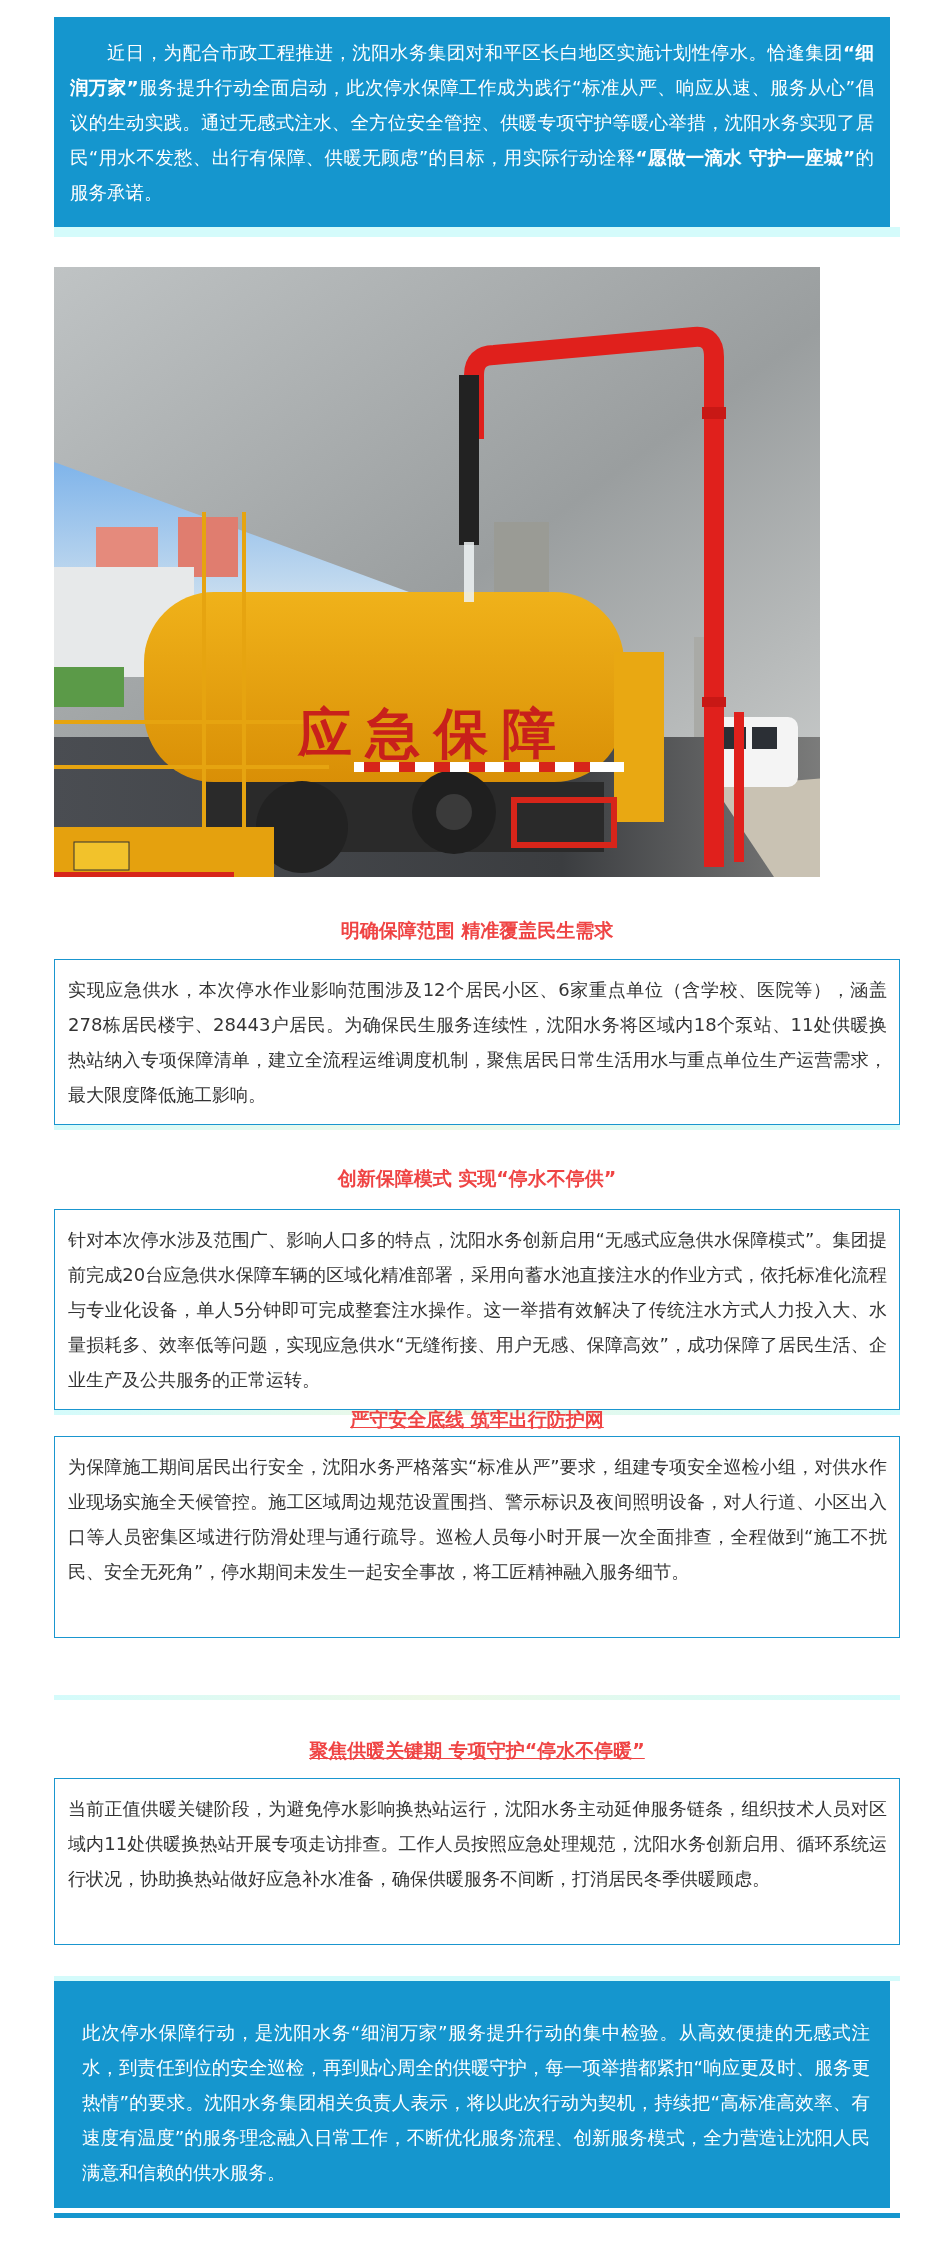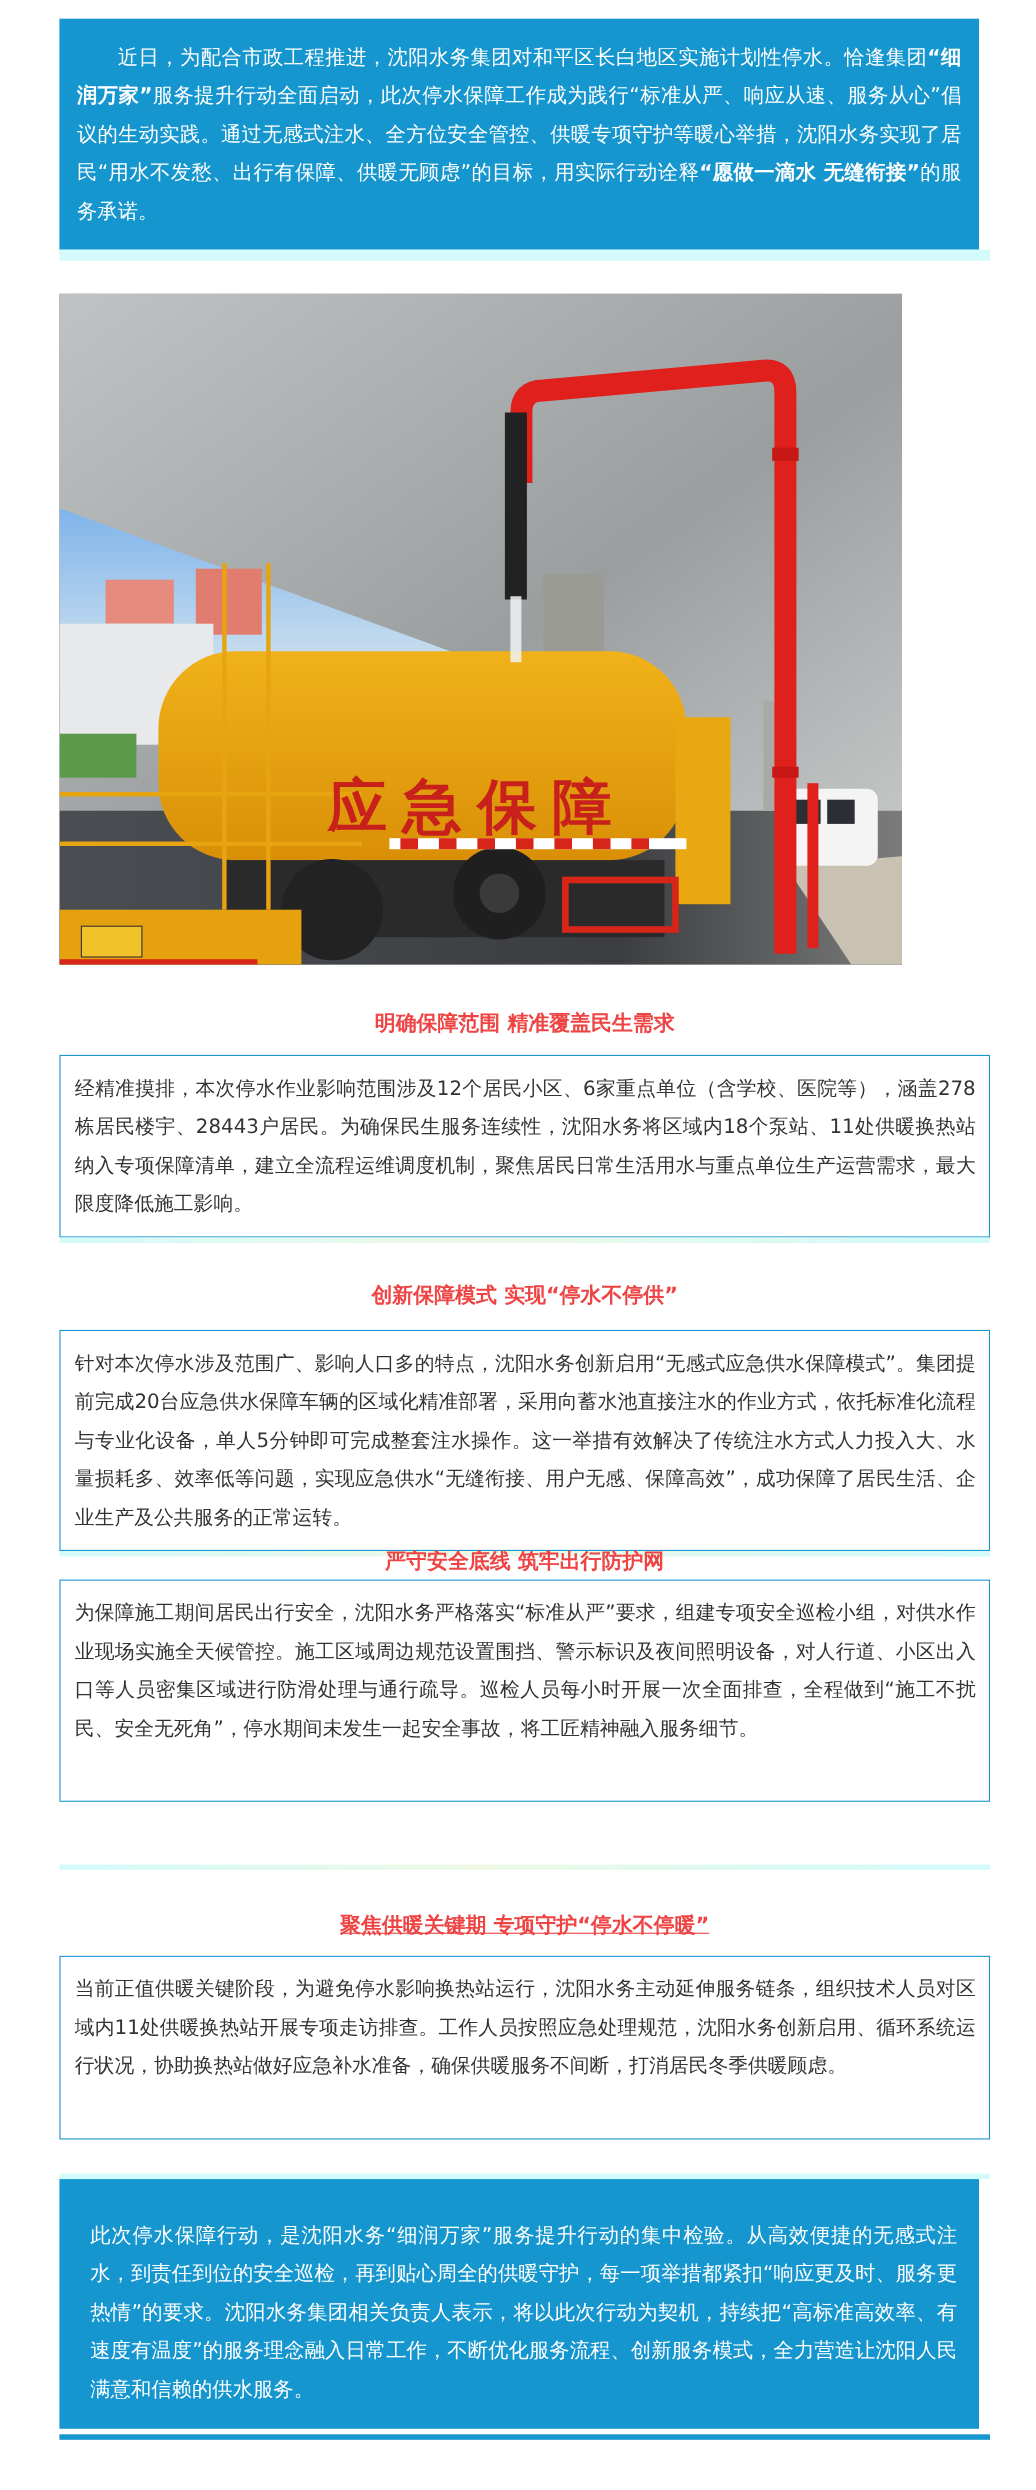--- a/index.html
+++ b/index.html
@@ -44,21 +44,21 @@
     background: linear-gradient(90deg, #d4fbfb 0%, #eef8e6 45%, #dcfaf3 75%, #d4fbfb 100%);
   }
 
   .outro { top: 1981px; height: 227px; padding: 34px 20px 0 28px; }
   .bottom-bar { position: absolute; left: 54px; width: 846px; top: 2213px; height: 5px; background: #1596ce; }
 </style>
 </head>
 <body>
 
 <div class="blue-box intro">
-  <p><span>近日，为配合市政工程推进，沈阳水务集团对和平区长白地区实施计划性停水。恰逢集团</span><b>“细润万家”</b><span>服务提升行动全面启动，此次停水保障工作成为践行“标准从严、响应从速、服务从心”倡议的生动实践。通过无感式注水、全方位安全管控、供暖专项守护等暖心举措，沈阳水务实现了居民“用水不发愁、出行有保障、供暖无顾虑”的目标，用实际行动诠释</span><b>“愿做一滴水 无缝衔接”</b><span>的服务承诺。</span></p>
+  <p><span>近日，为配合市政工程推进，沈阳水务集团对和平区长白地区实施计划性停水。恰逢集团</span><b>“细润万家”</b><span>服务提升行动全面启动，此次停水保障工作成为践行“标准从严、响应从速、服务从心”倡议的生动实践。通过无感式注水、全方位安全管控、供暖专项守护等暖心举措，沈阳水务实现了居民“用水不发愁、出行有保障、供暖无顾虑”的目标，用实际行动诠释</span><b>“愿做一滴水 守护一座城”</b><span>的服务承诺。</span></p>
 </div>
 <div class="cyan-strip" style="top:227px;height:10px;"></div>
 
 <div class="photo">
   <svg width="846" height="610" viewBox="0 0 846 610">
     <defs>
       <linearGradient id="ceil" x1="0" y1="0" x2="1" y2="1">
         <stop offset="0" stop-color="#bfc3c4"></stop>
           <stop offset="0.5" stop-color="#9a9e9f"></stop>
           <stop offset="1" stop-color="#d5d7d6"></stop>
@@ -131,31 +131,31 @@
     <rect x="405" y="108" width="20" height="170" fill="#222"></rect>
     <rect x="410" y="275" width="10" height="60" fill="#eef3f5" opacity="0.85"></rect>
     <rect x="648" y="140" width="24" height="12" fill="#c81815"></rect>
     <rect x="648" y="430" width="24" height="10" fill="#c81815"></rect>
     <rect x="680" y="445" width="10" height="150" fill="#e0201c"></rect>
   </svg>
 </div>
 
 <div class="sec-title" style="top:917px;">明确保障范围 精准覆盖民生需求</div>
 <div class="content-box" style="top:959px;height:166px;">
-  <p>经精准摸排，本次停水作业影响范围涉及12个居民小区、6家重点单位（含学校、医院等），涵盖278栋居民楼宇、28443户居民。为确保民生服务连续性，沈阳水务将区域内18个泵站、11处供暖换热站纳入专项保障清单，建立全流程运维调度机制，聚焦居民日常生活用水与重点单位生产运营需求，最大限度降低施工影响。</p>
+  <p>实现应急供水，本次停水作业影响范围涉及12个居民小区、6家重点单位（含学校、医院等），涵盖278栋居民楼宇、28443户居民。为确保民生服务连续性，沈阳水务将区域内18个泵站、11处供暖换热站纳入专项保障清单，建立全流程运维调度机制，聚焦居民日常生活用水与重点单位生产运营需求，最大限度降低施工影响。</p>
 </div>
 <div class="grad-strip" style="top:1125px;"></div>
 
 <div class="sec-title" style="top:1165px;">创新保障模式 实现“停水不停供”</div>
 <div class="content-box" style="top:1209px;height:201px;">
   <p>针对本次停水涉及范围广、影响人口多的特点，沈阳水务创新启用“无感式应急供水保障模式”。集团提前完成20台应急供水保障车辆的区域化精准部署，采用向蓄水池直接注水的作业方式，依托标准化流程与专业化设备，单人5分钟即可完成整套注水操作。这一举措有效解决了传统注水方式人力投入大、水量损耗多、效率低等问题，实现应急供水“无缝衔接、用户无感、保障高效”，成功保障了居民生活、企业生产及公共服务的正常运转。</p>
 </div>
 <div class="grad-strip" style="top:1410px;"></div>
 
-<div class="sec-title" style="top:1406px;">严守安全底线 筑牢出行防护网</div>
+<div class="sec-title" style="top:1406px;text-decoration:underline;">严守安全底线 筑牢出行防护网</div>
 <div class="content-box" style="top:1436px;height:202px;">
   <p>为保障施工期间居民出行安全，沈阳水务严格落实“标准从严”要求，组建专项安全巡检小组，对供水作业现场实施全天候管控。施工区域周边规范设置围挡、警示标识及夜间照明设备，对人行道、小区出入口等人员密集区域进行防滑处理与通行疏导。巡检人员每小时开展一次全面排查，全程做到“施工不扰民、安全无死角”，停水期间未发生一起安全事故，将工匠精神融入服务细节。</p>
 </div>
 <div class="grad-strip" style="top:1695px;"></div>
 
 <div class="sec-title" style="top:1737px;text-decoration:underline;">聚焦供暖关键期 专项守护“停水不停暖”</div>
 <div class="content-box" style="top:1778px;height:167px;">
   <p>当前正值供暖关键阶段，为避免停水影响换热站运行，沈阳水务主动延伸服务链条，组织技术人员对区域内11处供暖换热站开展专项走访排查。工作人员按照应急处理规范，沈阳水务创新启用、循环系统运行状况，协助换热站做好应急补水准备，确保供暖服务不间断，打消居民冬季供暖顾虑。</p>
 </div>
 

